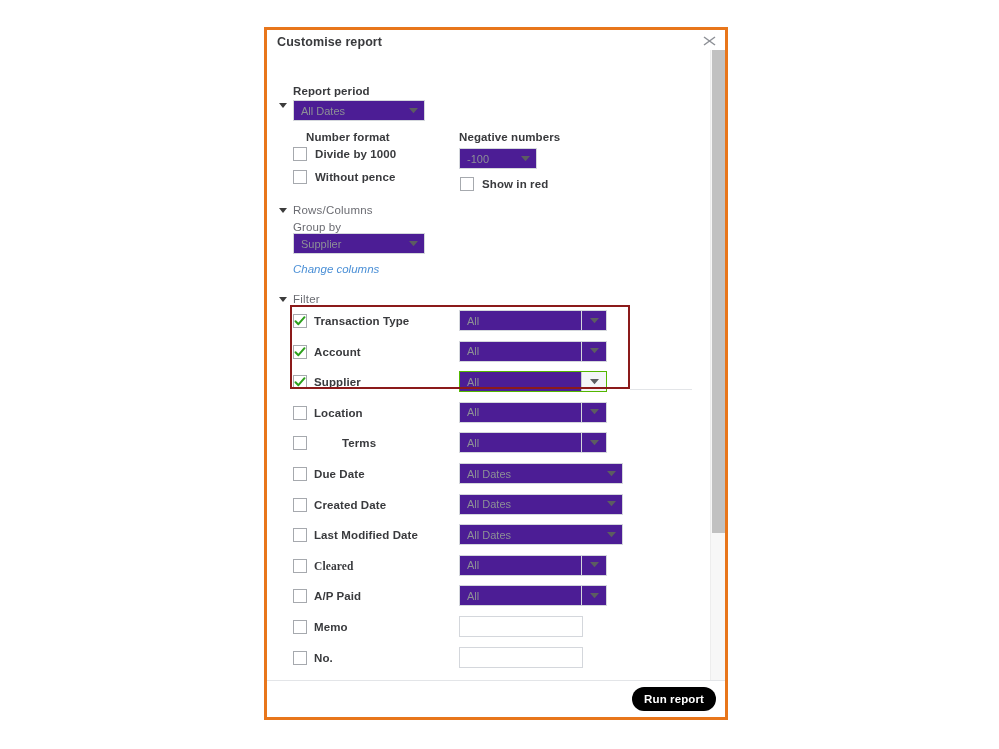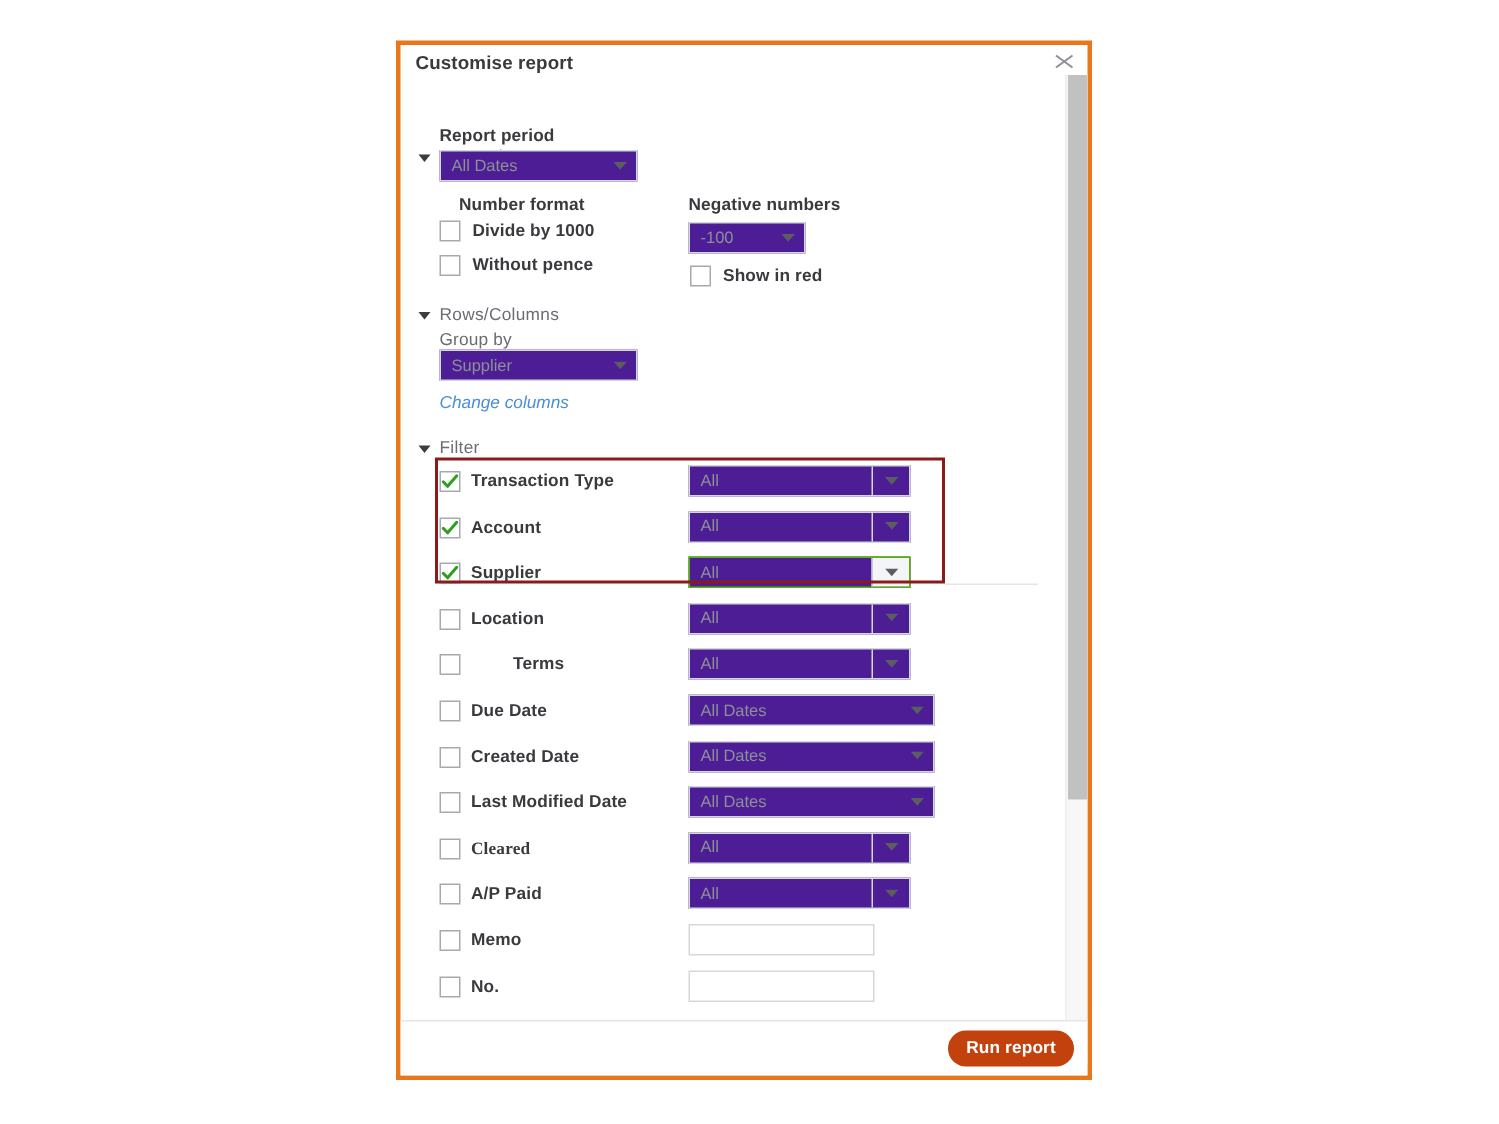--- a/index.html
+++ b/index.html
@@ -215,21 +215,21 @@
     background: #ffffff;
     border-top: 1px solid #e3e5e8;
   }
   .run-btn {
     position: absolute;
     right: 9px;
     top: 6px;
     width: 84px;
     height: 24px;
     border-radius: 12px;
-    background: #c2410c;
+    background: #000000;
     color: #ffffff;
     font-size: 11.5px;
     font-weight: bold;
     display: flex;
     align-items: center;
     justify-content: center;
     cursor: pointer;
     border: none;
     letter-spacing: .1px;
     font-family: "Liberation Sans", sans-serif;

